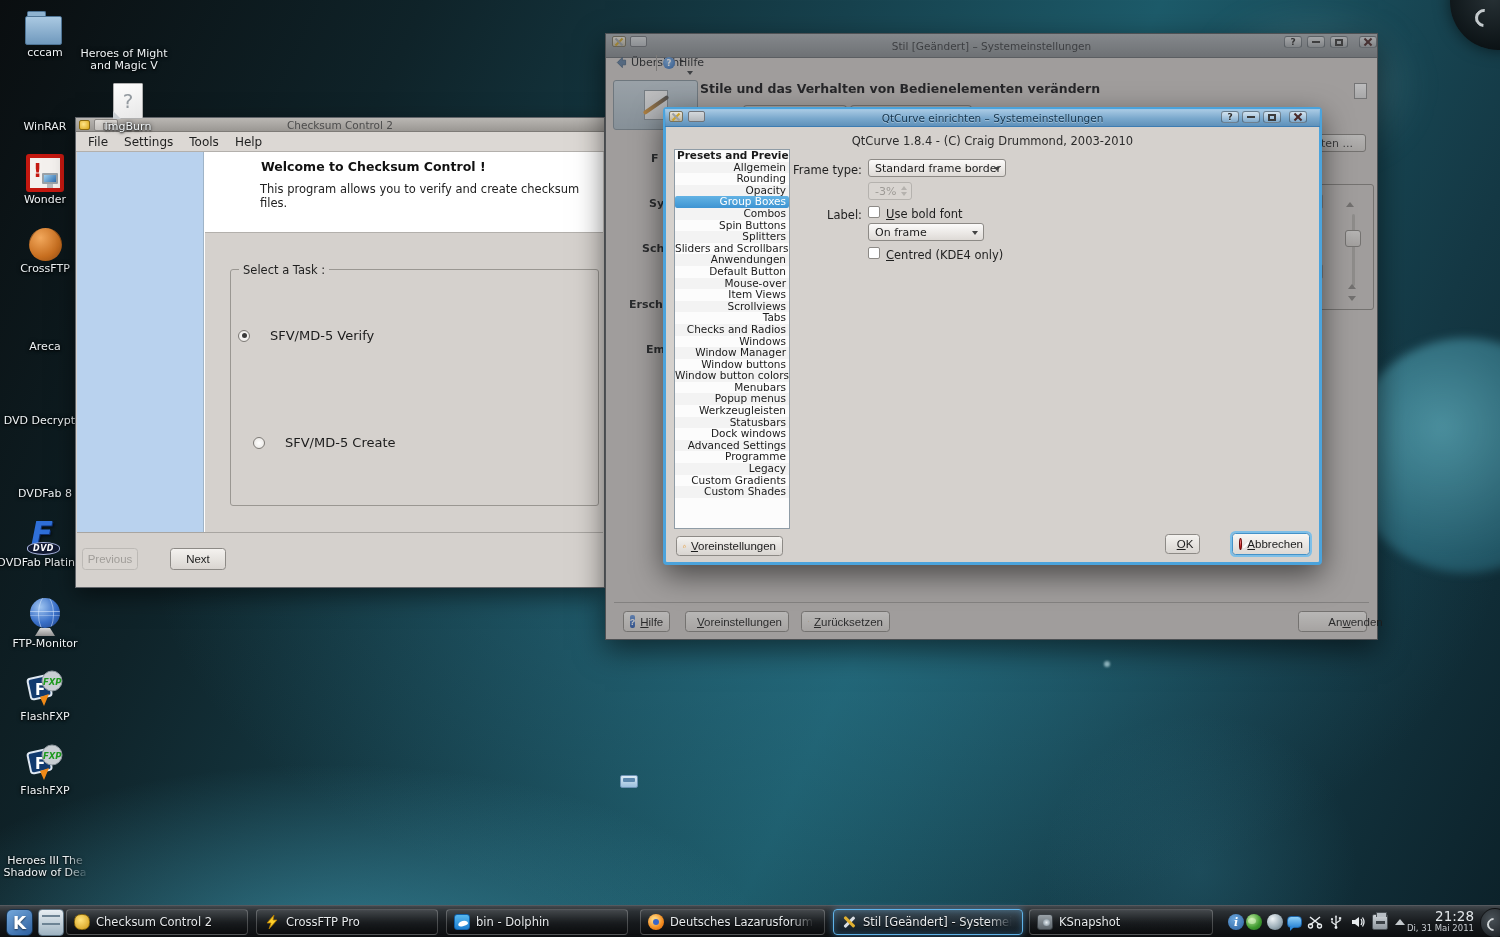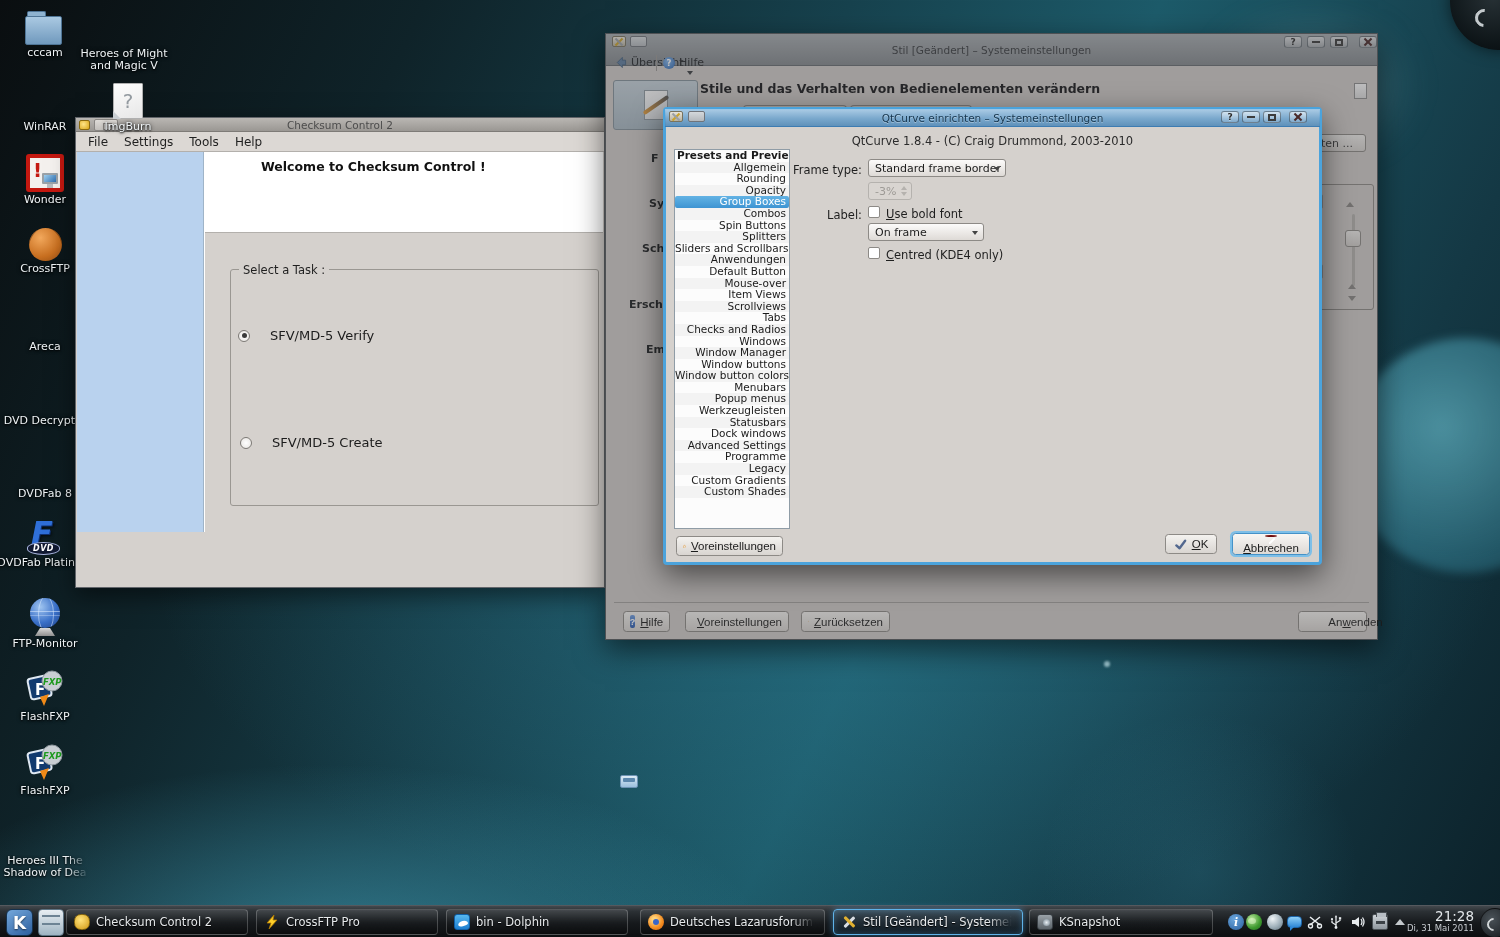--- a/index.html
+++ b/index.html
@@ -88,26 +88,26 @@
   #checksum-win .taskarea{position:absolute;left:128px;top:80px;right:0;bottom:0;background:#d5d1cd;border-top:1px solid #b3b0ac;}
   .groupbox{position:absolute;border:1px solid #9a9792;border-radius:3px;}
   .gb-legend{position:absolute;top:-7px;left:8px;background:#d5d1cd;padding:0 4px;font-size:11.5px;color:#1f1f1f;}
   .radio-row{position:absolute;display:flex;align-items:center;gap:20px;font-size:13px;}
   .radio{width:12px;height:12px;border-radius:50%;background:radial-gradient(#ffffff,#e6e3df);border:1px solid #7d7a76;}
   .radio.checked::after{content:"";display:block;width:5px;height:5px;border-radius:50%;background:#3a3a3a;margin:2.5px auto;}
   #checksum-win .footer{position:absolute;left:1px;right:1px;bottom:1px;height:54px;background:#d5d1cd;border-top:1px solid #a8a5a1;}
   .btn{display:inline-flex;align-items:center;justify-content:center;gap:5px;background:linear-gradient(#f4f2ef,#d9d5d1);
     border:1px solid #8d8a86;border-radius:3.5px;font-size:11.5px;color:#1c1c1c;}
   .btn.disabled{color:#a09d99;border-color:#bcb9b5;background:#d8d4d0;}
-  .btn.focus{box-shadow:0 0 0 2px #7dbfe8;border-color:#4592c8;background:linear-gradient(#f8f6f3,#ddd9d5);flex-direction:column;}
+  .btn.focus{box-shadow:0 0 0 2px #7dbfe8;border-color:#4592c8;background:linear-gradient(#f8f6f3,#ddd9d5);}
 
   
   #syssettings-win{left:605px;top:33px;width:773px;height:607px;z-index:20;border:1px solid #4e5154;
     background:#d0ccc8;box-shadow:0 10px 28px rgba(0,0,0,.55);}
-  #syssettings-win .tbar{position:relative;height:32px;background:linear-gradient(#a7acb0,#84898d);border-bottom:1px solid #686d71;
+  #syssettings-win .tbar{position:relative;height:24px;background:linear-gradient(#a7acb0,#84898d);border-bottom:1px solid #686d71;
     display:flex;align-items:center;justify-content:center;font-size:10.5px;color:#3a3d40;}
   .ss-appic{position:absolute;left:6px;top:2px;width:14px;height:11px;border-radius:2px;background:linear-gradient(#e8e4da,#b8b29e);border:1px solid #77725e;}
   .ss-appic::before,.ss-appic::after{content:"";position:absolute;left:5px;top:0px;width:2px;height:10px;background:#caa22a;}
   .ss-appic::before{transform:rotate(45deg);} .ss-appic::after{transform:rotate(-45deg);background:#9aa0a6;}
   .ss-pin{position:absolute;left:24px;top:2px;width:17px;height:11px;border:1px solid #70747a;border-radius:2px;background:linear-gradient(#d4d8db,#b4b8bc);}
   .toolbar-btn{position:absolute;display:flex;align-items:center;gap:4px;font-size:11px;color:#26292c;}
   .tb-sep{position:absolute;width:1px;height:16px;background:#9a9793;}
   .help-circle{width:12px;height:12px;border-radius:50%;background:radial-gradient(circle at 38% 35%, #7fb2e8, #2e66b0);color:#fff;
     font-size:8.5px;font-weight:bold;display:flex;align-items:center;justify-content:center;}
   .chev-dn{width:0;height:0;border-left:3.5px solid transparent;border-right:3.5px solid transparent;border-top:4.5px solid #3c3f42;}
@@ -309,34 +309,39 @@
     <div class="menubar">
         <span class="menu-item">File</span>
         <span class="menu-item">Settings</span>
         <span class="menu-item">Tools</span>
         <span class="menu-item">Help</span>
       </div>
     <div class="body">
       <div class="sidepanel"></div>
       <div class="welcome">
         <div class="welcome-title">Welcome to Checksum Control !</div>
+        <div class="welcome-text">This program allows you to verify and create checksum files.</div>
       </div>
       <div class="taskarea">
         <div class="groupbox" style="left:25px;top:36px;width:369px;height:237px;">
           <span class="gb-legend">Select a Task :</span>
           <div class="radio-row" style="left:7px;top:58px;">
             <span class="radio checked"></span>
             <span>SFV/MD-5 Verify</span>
           </div>
-          <div class="radio-row" style="left:9px;top:165px;">
+          <div class="radio-row" style="left:22px;top:165px;">
             <span class="radio"></span>
             <span>SFV/MD-5 Create</span>
           </div>
         </div>
       </div>
+    </div>
+    <div class="footer">
+      <button class="btn disabled" style="position:absolute;left:5px;top:15px;width:56px;height:22px;">Previous</button>
+      <button class="btn" style="position:absolute;left:93px;top:15px;width:56px;height:22px;">Next</button>
     </div>
   </div>
 
   <div class="win" id="syssettings-win">
     <div class="tbar">
       <span class="ss-appic"></span>
       <span class="ss-pin"></span>
       <span>Stil [Geändert] – Systemeinstellungen</span>
       <span class="wbtn" style="left:678px;">
           <span class="hq">?</span>
@@ -491,21 +496,21 @@
     </div>
     <div class="cb" style="left:202px;top:137px;"></div>
     <div class="cb-label" style="left:220px;top:138px;"><u>C</u>entred (KDE4 only)</div>
     <button class="btn" style="position:absolute;left:10px;top:426px;width:107px;height:20px;">
       <svg class="check-svg" viewBox="0 0 14 14">
           <path d="M3 11 A5.5 5.5 0 1 1 11 11" fill="none" stroke="#e8941e" stroke-width="2.4" stroke-linecap="round"></path>
           <path d="M1 12.5 L5.2 10.2 L3.6 14 Z" fill="#e8941e"></path>
         </svg>
       <span><u>V</u>oreinstellungen</span>
     </button>
-    <button class="btn" style="position:absolute;left:499px;top:424px;width:52px;height:20px;">
+    <button class="btn" style="position:absolute;left:499px;top:424px;width:35px;height:20px;">
       <svg class="check-svg" viewBox="0 0 14 14">
           <path d="M2.5 8 L6 11 L12 3" stroke="#53688f" stroke-width="2.6" fill="none" stroke-linecap="round" stroke-linejoin="round"></path>
         </svg>
       <span><u>O</u>K</span>
     </button>
     <button class="btn focus" style="position:absolute;left:566px;top:423px;width:78px;height:22px;">
       <span class="cancel-ic"></span>
       <span><u>A</u>bbrechen</span>
     </button>
   </div>

